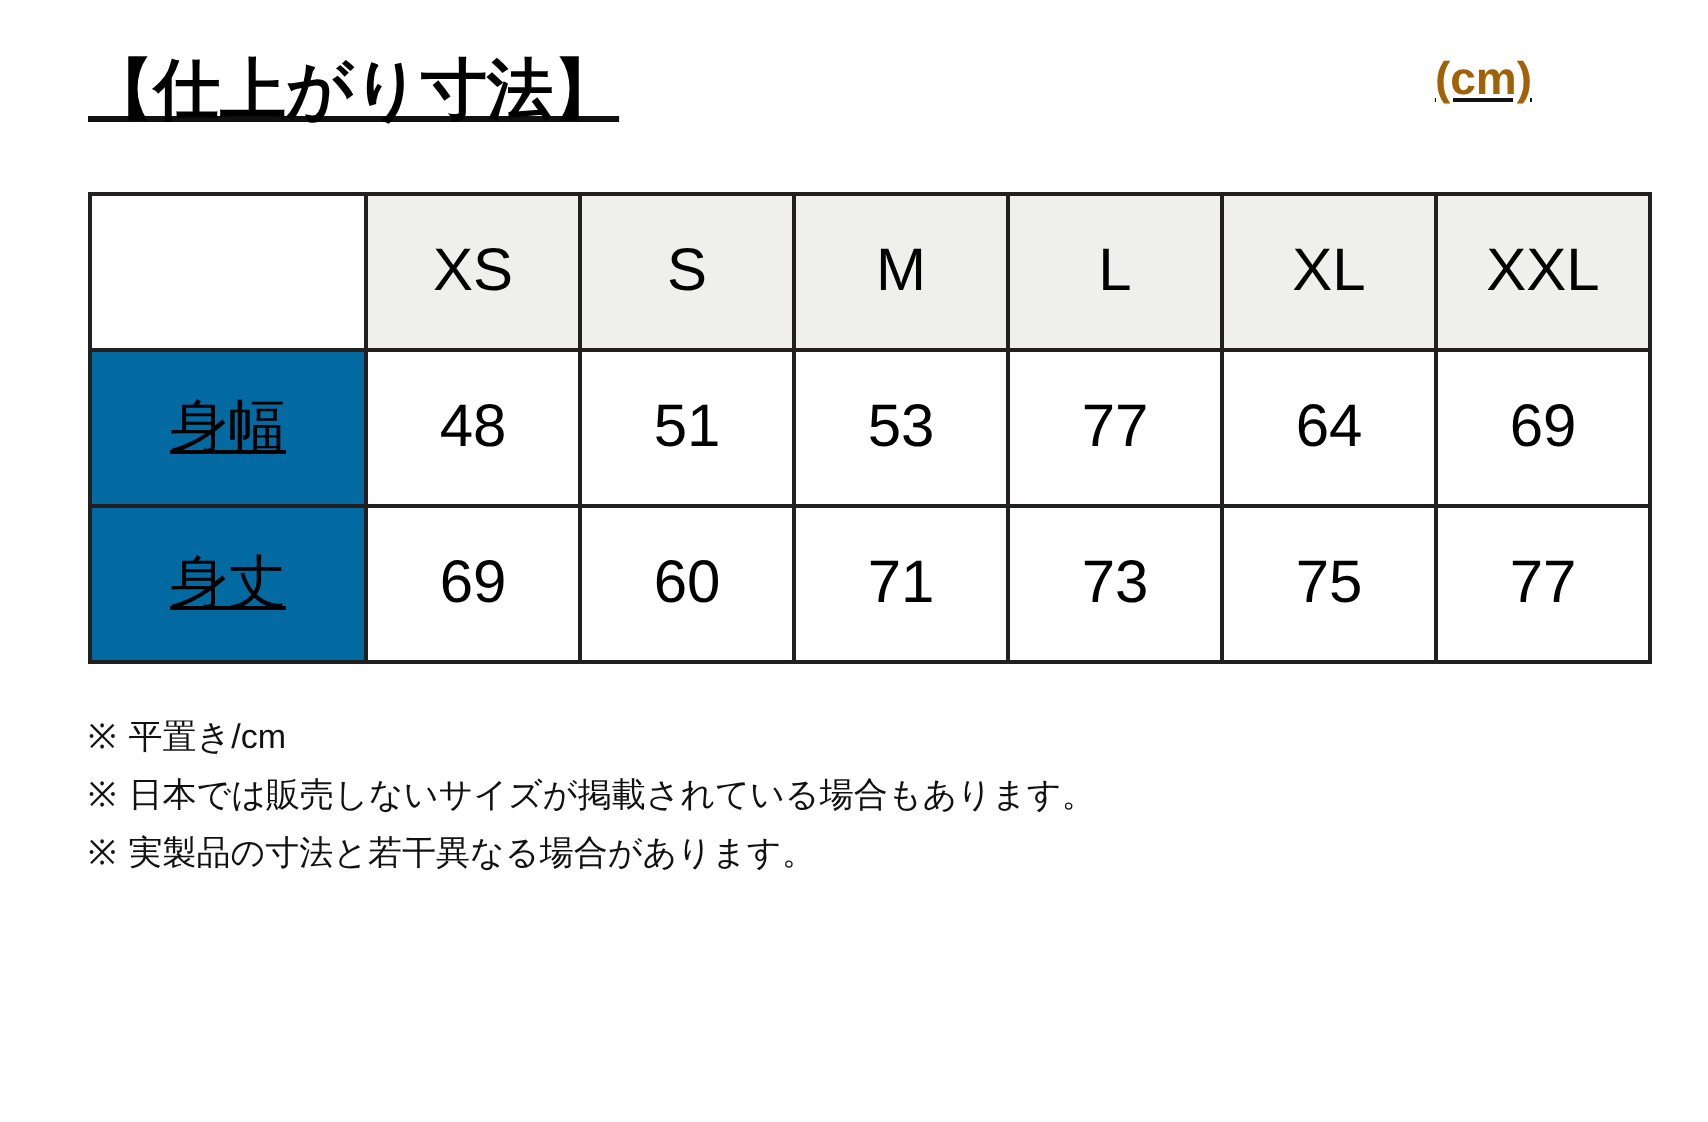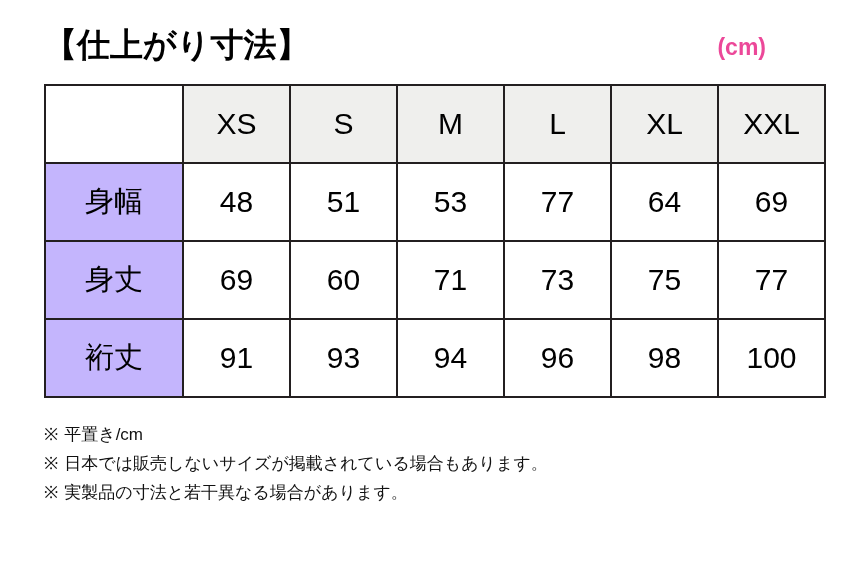--- a/index.html
+++ b/index.html
@@ -16,35 +16,35 @@
   }
   .page {
     position: relative;
     width: 854px;
     height: 561px;
     box-sizing: border-box;
     padding: 26px 44px 0 44px;
   }
   .header-row {
     display: flex;
-    align-items: flex-end;
     justify-content: space-between;
-    margin-bottom: 20px;
+    margin-bottom: 32px;
+    text-decoration: underline;
   }
   .title {
     font-size: 33px;
     font-weight: 700;
     letter-spacing: 0px;
     line-height: 1.15;
     color: #000000;
   }
   .unit {
     font-size: 23px;
     font-weight: 700;
-    color: #ec4899;
+    color: #a16207;
     padding-right: 44px;
     padding-bottom: 3px;
   }
   table.size-table {
     border-collapse: collapse;
     width: 766px;
     table-layout: fixed;
   }
   table.size-table td,
   table.size-table th {
@@ -60,23 +60,24 @@
   }
   table.size-table thead th {
     background: #efefed;
     font-weight: 400;
     font-size: 30px;
   }
   table.size-table thead th.corner {
     background: #ffffff;
   }
   table.size-table tbody th.rowhead {
-    background: #c4b5fd;
+    background: #0369a1;
     font-weight: 400;
     font-size: 29px;
+    text-decoration: underline;
   }
   .col-first { width: 136px; }
   .col-data { width: 105px; }
   .notes {
     margin-top: 22px;
     font-size: 17px;
     line-height: 1.72;
     color: #111111;
   }
   .note-line {
@@ -120,29 +121,20 @@
       </tr>
       <tr>
         <th class="rowhead col-first">身丈</th>
         <td>69</td>
         <td>60</td>
         <td>71</td>
         <td>73</td>
         <td>75</td>
         <td>77</td>
       </tr>
-      <tr>
-        <th class="rowhead col-first">裄丈</th>
-        <td>91</td>
-        <td>93</td>
-        <td>94</td>
-        <td>96</td>
-        <td>98</td>
-        <td>100</td>
-      </tr>
     </tbody>
   </table>
 
   <div class="notes">
     <div class="note-line">
       <span class="note-mark">※</span><span>平置き/cm</span>
     </div>
     <div class="note-line">
       <span class="note-mark">※</span><span>日本では販売しないサイズが掲載されている場合もあります。</span>
     </div>

